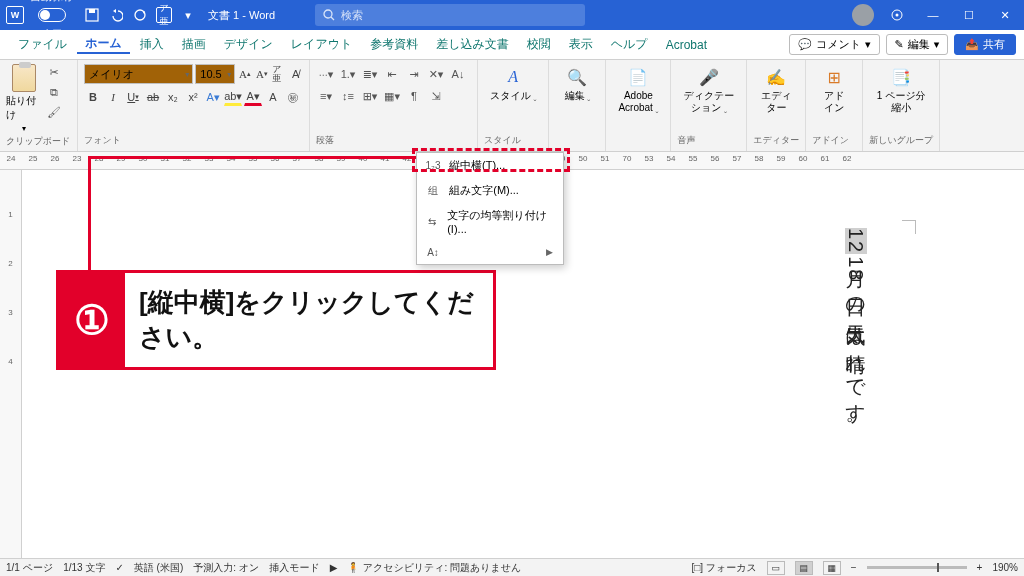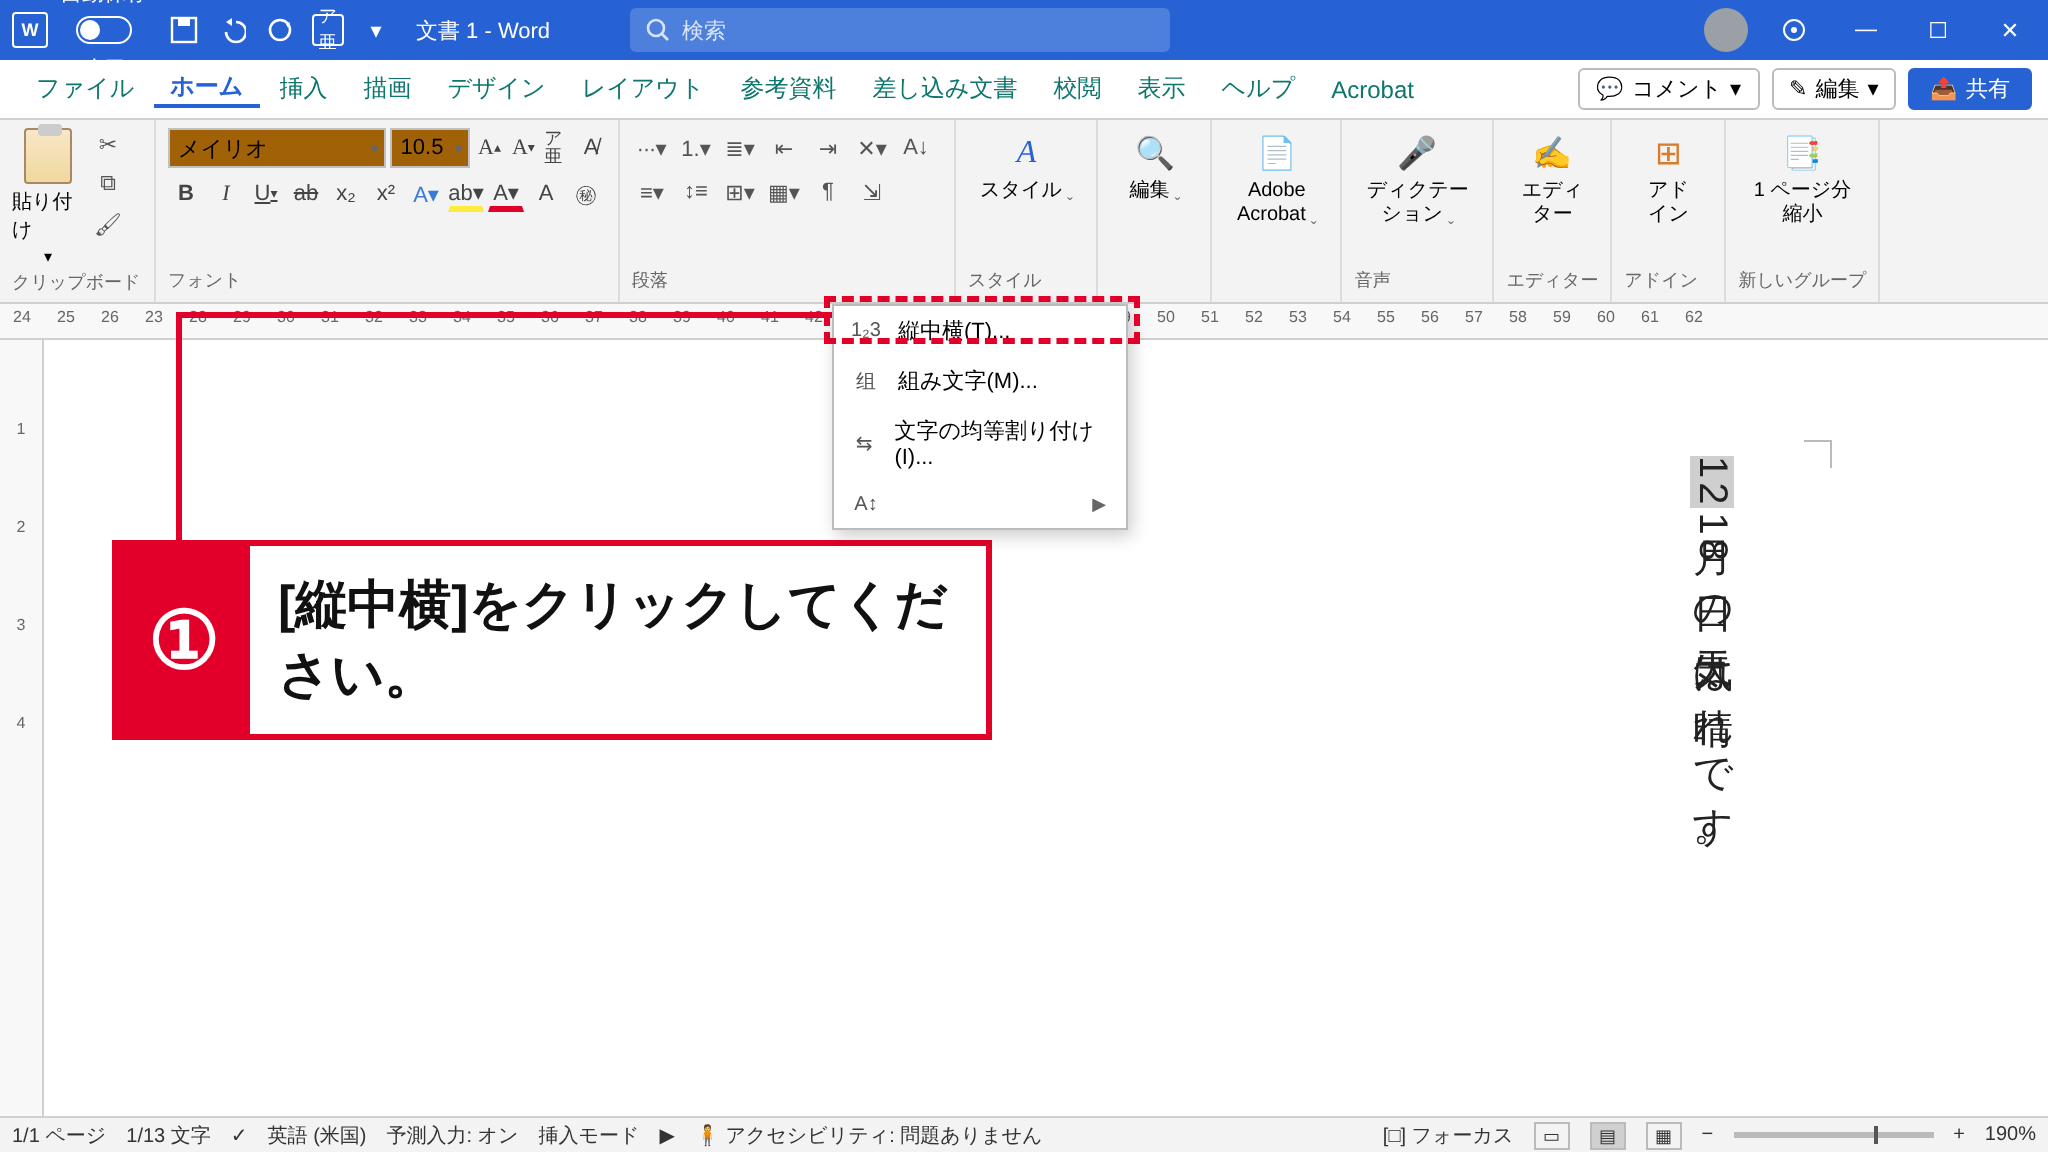--- a/index.html
+++ b/index.html
@@ -328,21 +328,21 @@
       <div class="ruler-tick">42</div>
       <div class="ruler-tick">43</div>
       <div class="ruler-tick">44</div>
       <div class="ruler-tick">45</div>
       <div class="ruler-tick">46</div>
       <div class="ruler-tick">47</div>
       <div class="ruler-tick">48</div>
       <div class="ruler-tick">49</div>
       <div class="ruler-tick">50</div>
       <div class="ruler-tick">51</div>
-      <div class="ruler-tick">52</div>
+      <div class="ruler-tick">70</div>
       <div class="ruler-tick">53</div>
       <div class="ruler-tick">54</div>
       <div class="ruler-tick">55</div>
       <div class="ruler-tick">56</div>
       <div class="ruler-tick">57</div>
       <div class="ruler-tick">58</div>
       <div class="ruler-tick">59</div>
       <div class="ruler-tick">60</div>
       <div class="ruler-tick">61</div>
       <div class="ruler-tick">62</div>

